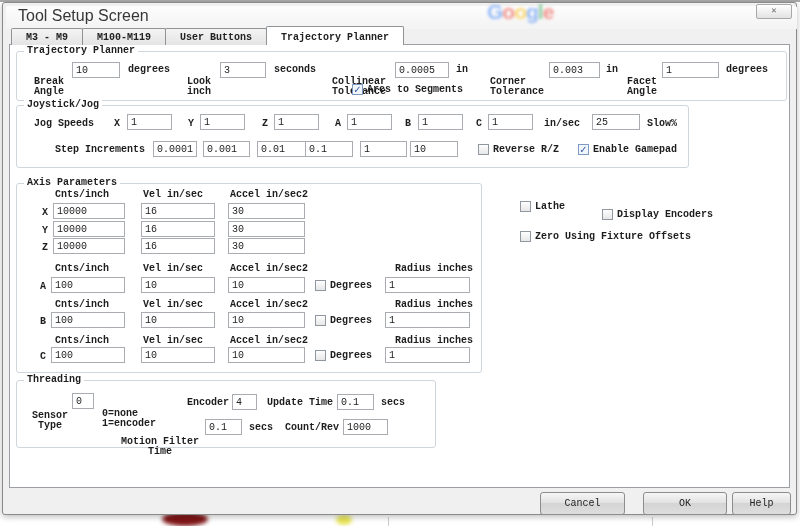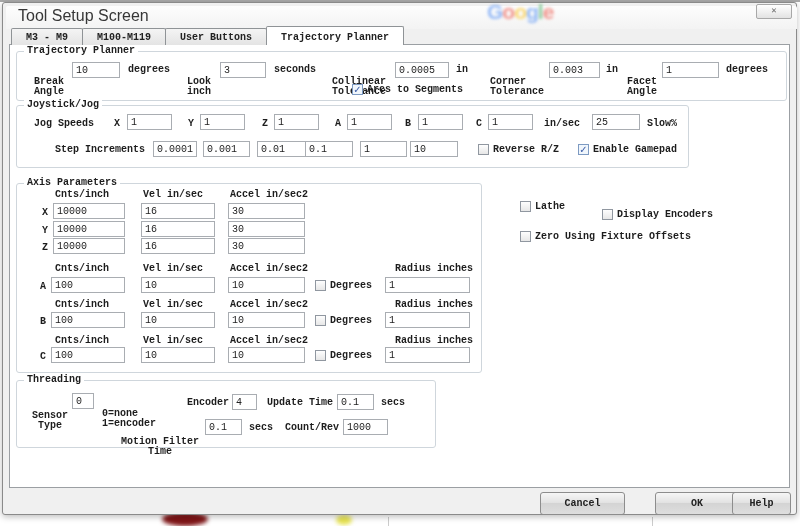--- a/index.html
+++ b/index.html
@@ -49,21 +49,21 @@
   .cb{width:11px;height:11px;box-sizing:border-box;border:1px solid #9097a0;flex:none;
       background:linear-gradient(180deg,#fefefe,#e7e7e7);display:inline-flex;
       align-items:center;justify-content:center;}
   .cb[data-checked="true"]{border-color:#7d9ac2;background:#f0f6fc;}
   .cb[data-checked="true"]::after{content:"✓";font:bold 10px "DejaVu Sans",sans-serif;
       color:#3c5da8;margin-top:-1px;}
   .cbl{font-weight:bold;font-size:10px;color:#1d1d1d;white-space:pre;}
   
   .btn{position:absolute;top:492px;height:23px;box-sizing:border-box;border:1px solid #8d8d8d;
        border-radius:3px;background:linear-gradient(#f6f6f6,#e3e3e3 45%,#d4d4d4 50%,#dedede);
-       font-family:"Liberation Mono","DejaVu Sans Mono",monospace;font-weight:bold;font-size:10px;
+       font-family:"Liberation Mono","DejaVu Sans Mono",monospace;font-weight:normal;font-size:10px;
        color:#222;display:flex;align-items:center;justify-content:center;cursor:default;}
 </style>
 </head>
 <body>
 
 <div class="stage">
 
   <div class="bline"></div>
   <div class="blob-red"></div>
   <div class="blob-yellow"></div>
@@ -275,16 +275,16 @@
     <div class="lbl lbl2 ctr" style="left:120px;top:417px;width:80px;">
       <div>Motion Filter</div><div>Time</div>
     </div>
     <input class="field" style="left: 205px; top: 419px; width: 37px;" value="0.1">
     <span class="lbl" style="left:249px;top:423px;">secs</span>
     <span class="lbl" style="left:285px;top:423px;">Count/Rev</span>
     <input class="field" style="left: 343px; top: 419px; width: 45px;" value="1000">
   </div>
 
   <div class="btn" style="left:540px;width:85px;">Cancel</div>
-  <div class="btn" style="left:643px;width:84px;margin-left:12px;">OK</div>
+  <div class="btn" style="left:643px;width:84px;">OK</div>
   <div class="btn" style="left:732px;width:59px;">Help</div>
 
 </div>
 
 </body></html>

